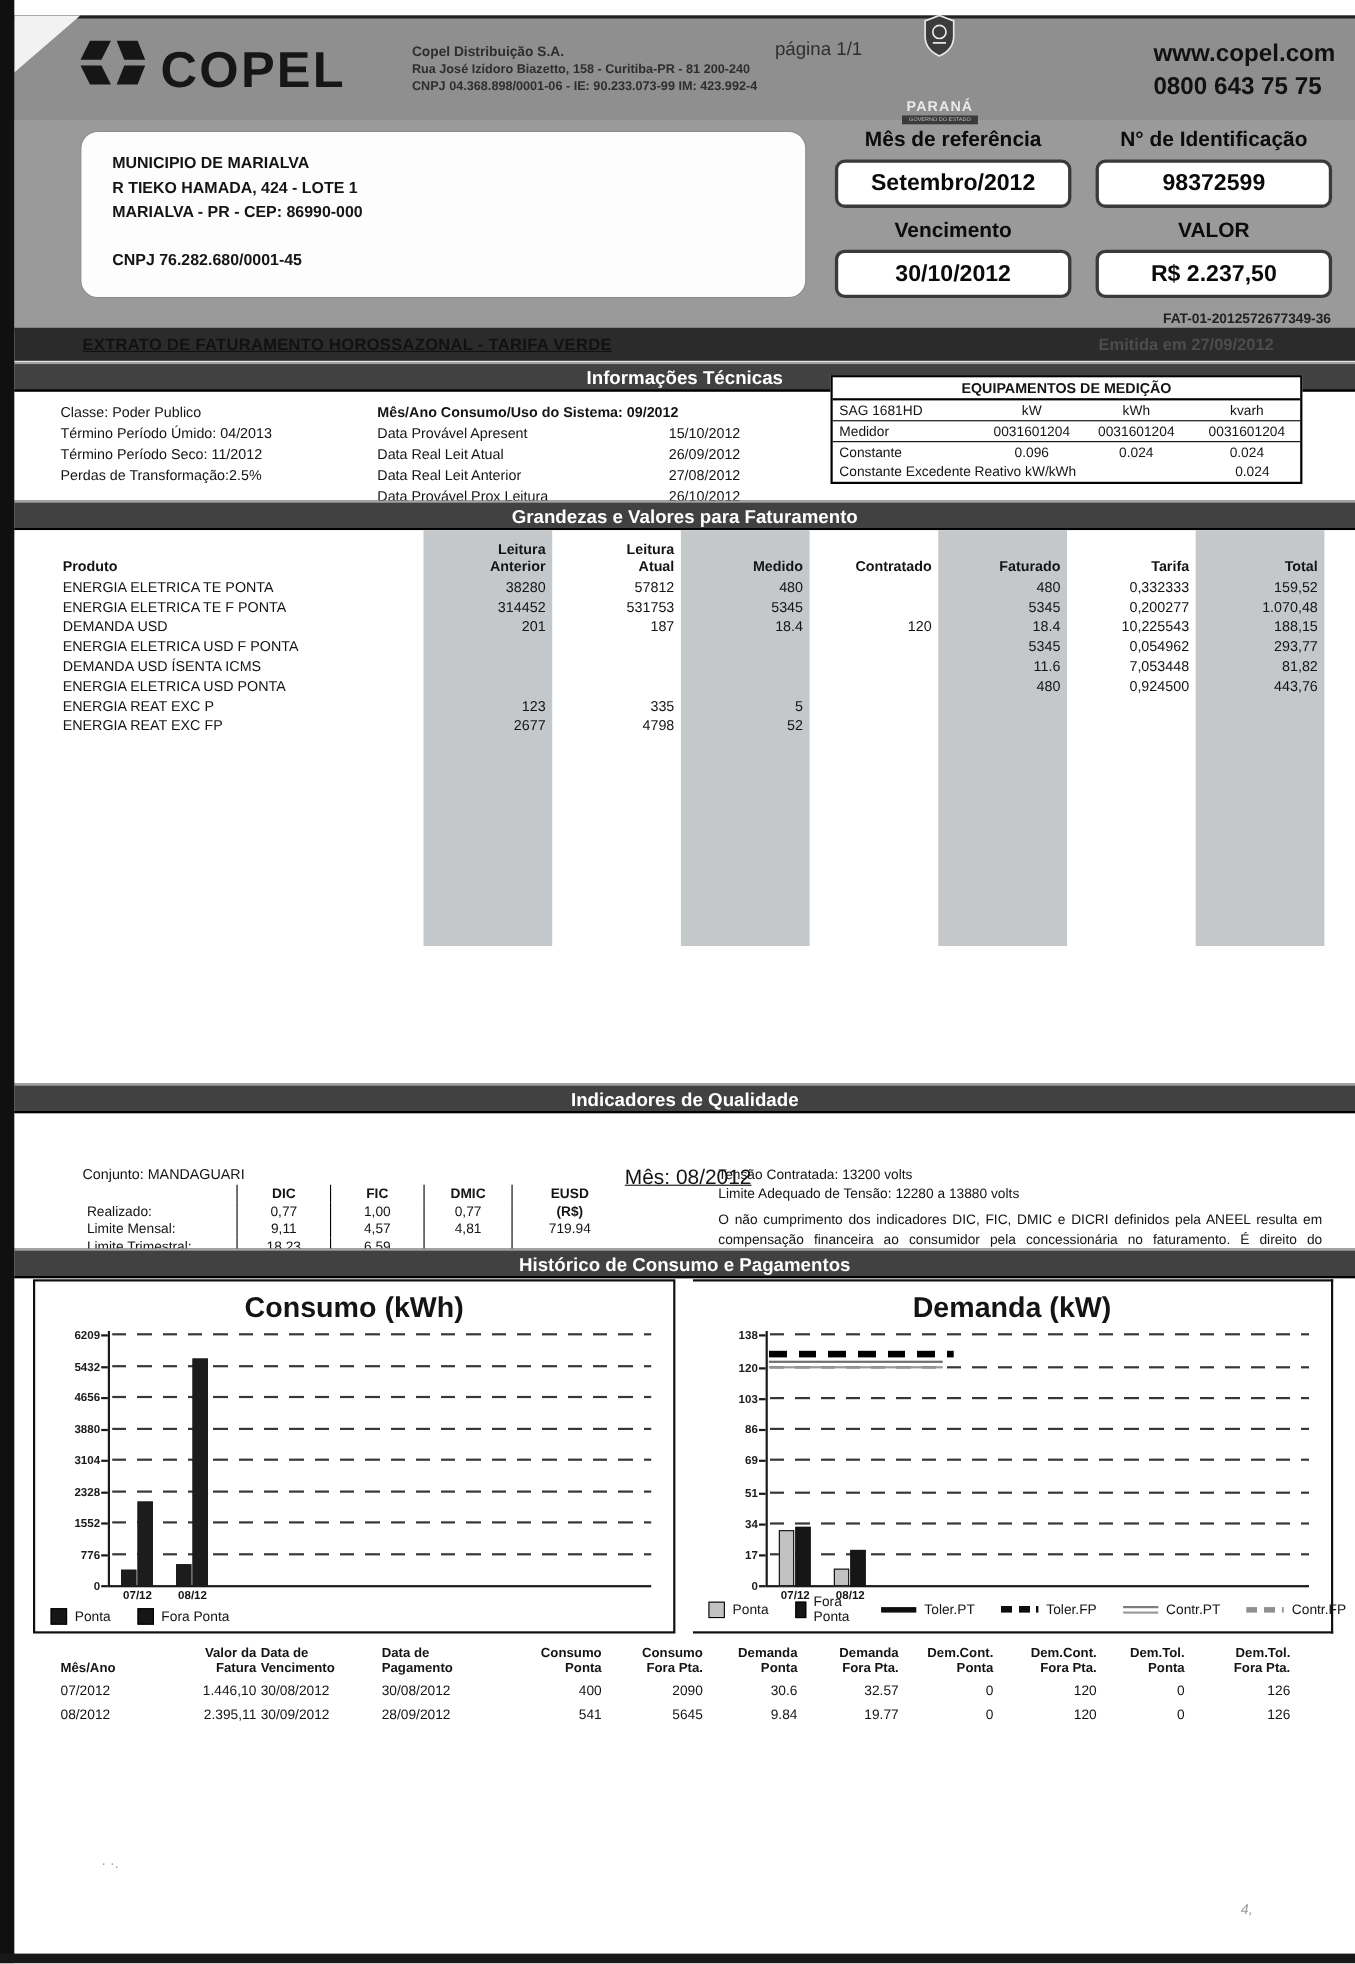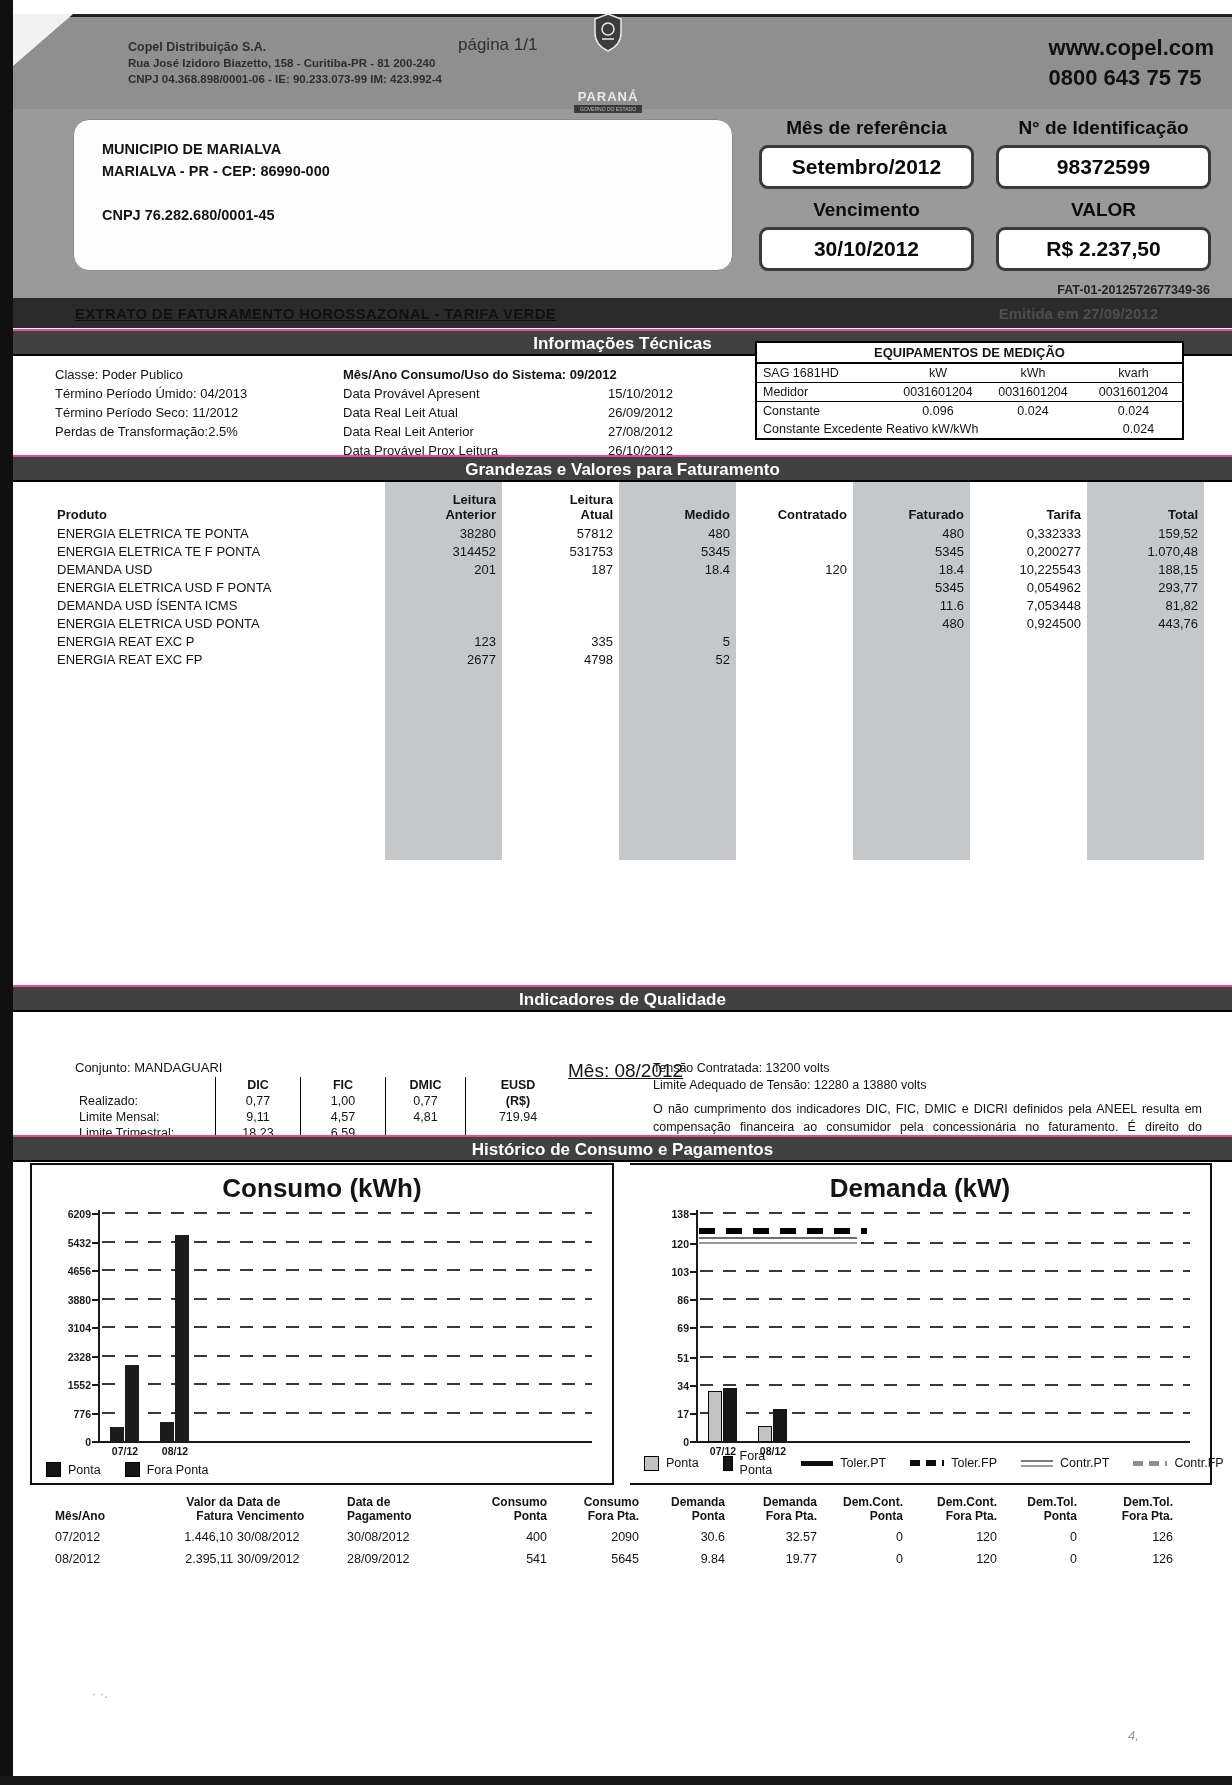--- a/index.html
+++ b/index.html
@@ -32,21 +32,21 @@
   .ref-label{font-weight:bold;font-size:19px;color:#0c0c0c;margin-bottom:6px;white-space:nowrap;}
   .ref-value{background:#fff;border:3px solid #3a3a3a;border-radius:9px;font-weight:bold;font-size:21px;
              padding:7px 4px;color:#0a0a0a;}
   .fat-code{position:absolute;right:22px;bottom:4px;font-weight:bold;font-size:12.5px;color:#222;}
 
   
   .extrato-band{position:absolute;left:13px;top:298px;right:0;height:30px;background:#2b2b2b;
                 display:flex;align-items:center;justify-content:space-between;padding:0 14px 0 62px;box-sizing:border-box;}
   .extrato-title{font-weight:bold;font-size:15px;color:#111;text-decoration:underline;letter-spacing:.3px;}
   .extrato-issued{font-size:15px;font-weight:bold;color:#4d4d4d;margin-right:60px;}
-  .section-band{position:absolute;left:13px;right:0;height:27px;background:#414141;border-top:2px solid #ec4899;
+  .section-band{position:absolute;left:13px;right:0;height:27px;background:#414141;border-top:2px solid #a3a3a3;
                 border-bottom:2px solid #000;color:#fff;font-weight:bold;font-size:17px;text-align:center;
                 line-height:25px;box-sizing:border-box;}
 
   
   .tech-section{position:absolute;left:13px;top:357px;right:0;height:96px;background:#fff;}
   .tech-left{position:absolute;left:42px;top:8px;font-size:13px;line-height:19px;}
   .tech-mid{position:absolute;left:330px;top:8px;width:330px;font-size:13px;line-height:19px;}
   .tech-mid .mid-title{font-weight:bold;}
   .tech-mid .mid-row{display:flex;justify-content:space-between;}
   .equip-table{position:absolute;left:742px;top:-16px;width:425px;border:2px solid #000;background:#fff;font-size:12.5px;}
@@ -116,20 +116,29 @@
 </head>
 <body>
 
 <div class="page">
   <div class="scan-edge-left"></div>
   <div class="scan-edge-bottom"></div>
   <div class="scan-tear"></div>
 
   <div class="header-zone">
     <div class="logo-row">
+      <div class="copel-logo">
+        <svg width="64" height="58" viewBox="0 0 74 64">
+          <polygon points="16,2 38,2 28,22 6,22" fill="#161616"></polygon>
+          <polygon points="44,2 66,2 74,22 52,22" fill="#161616"></polygon>
+          <polygon points="6,28 28,28 38,48 16,48" fill="#161616"></polygon>
+          <polygon points="52,28 74,28 66,48 44,48" fill="#161616"></polygon>
+        </svg>
+        <span class="copel-wordmark">COPEL</span>
+      </div>
       <div class="company-info">
         <div class="c1">Copel Distribuição S.A.</div>
         <div>Rua José Izidoro Biazetto, 158 - Curitiba-PR - 81 200-240</div>
         <div>CNPJ 04.368.898/0001-06 - IE: 90.233.073-99   IM: 423.992-4</div>
       </div>
       <div class="page-num">página 1/1</div>
       <div class="parana-logo">
         <svg width="42" height="40" viewBox="0 0 42 40">
           <path d="M21 1 L34 6 L34 20 Q34 32 21 38 Q8 32 8 20 L8 6 Z" fill="#3c3c3c" stroke="#e8e8e8" stroke-width="1.5"></path>
           <circle cx="21" cy="16" r="6" fill="none" stroke="#e8e8e8" stroke-width="1.5"></circle>
@@ -140,20 +149,21 @@
       </div>
       <div class="contact">
         <div>www.copel.com</div>
         <div>0800 643 75 75</div>
       </div>
     </div>
 
     <div class="boxes-row">
       <div class="customer-box">
         <div>MUNICIPIO DE MARIALVA</div>
+        <div>R TIEKO HAMADA, 424 - LOTE 1</div>
         <div>MARIALVA - PR - CEP: 86990-000</div>
         <div class="cnpj">CNPJ 76.282.680/0001-45</div>
       </div>
       <div class="ref-grid">
         <div class="ref-cell">
           <div class="ref-label">Mês de referência</div>
           <div class="ref-value">Setembro/2012</div>
         </div>
         <div class="ref-cell">
           <div class="ref-label">N° de Identificação</div>

